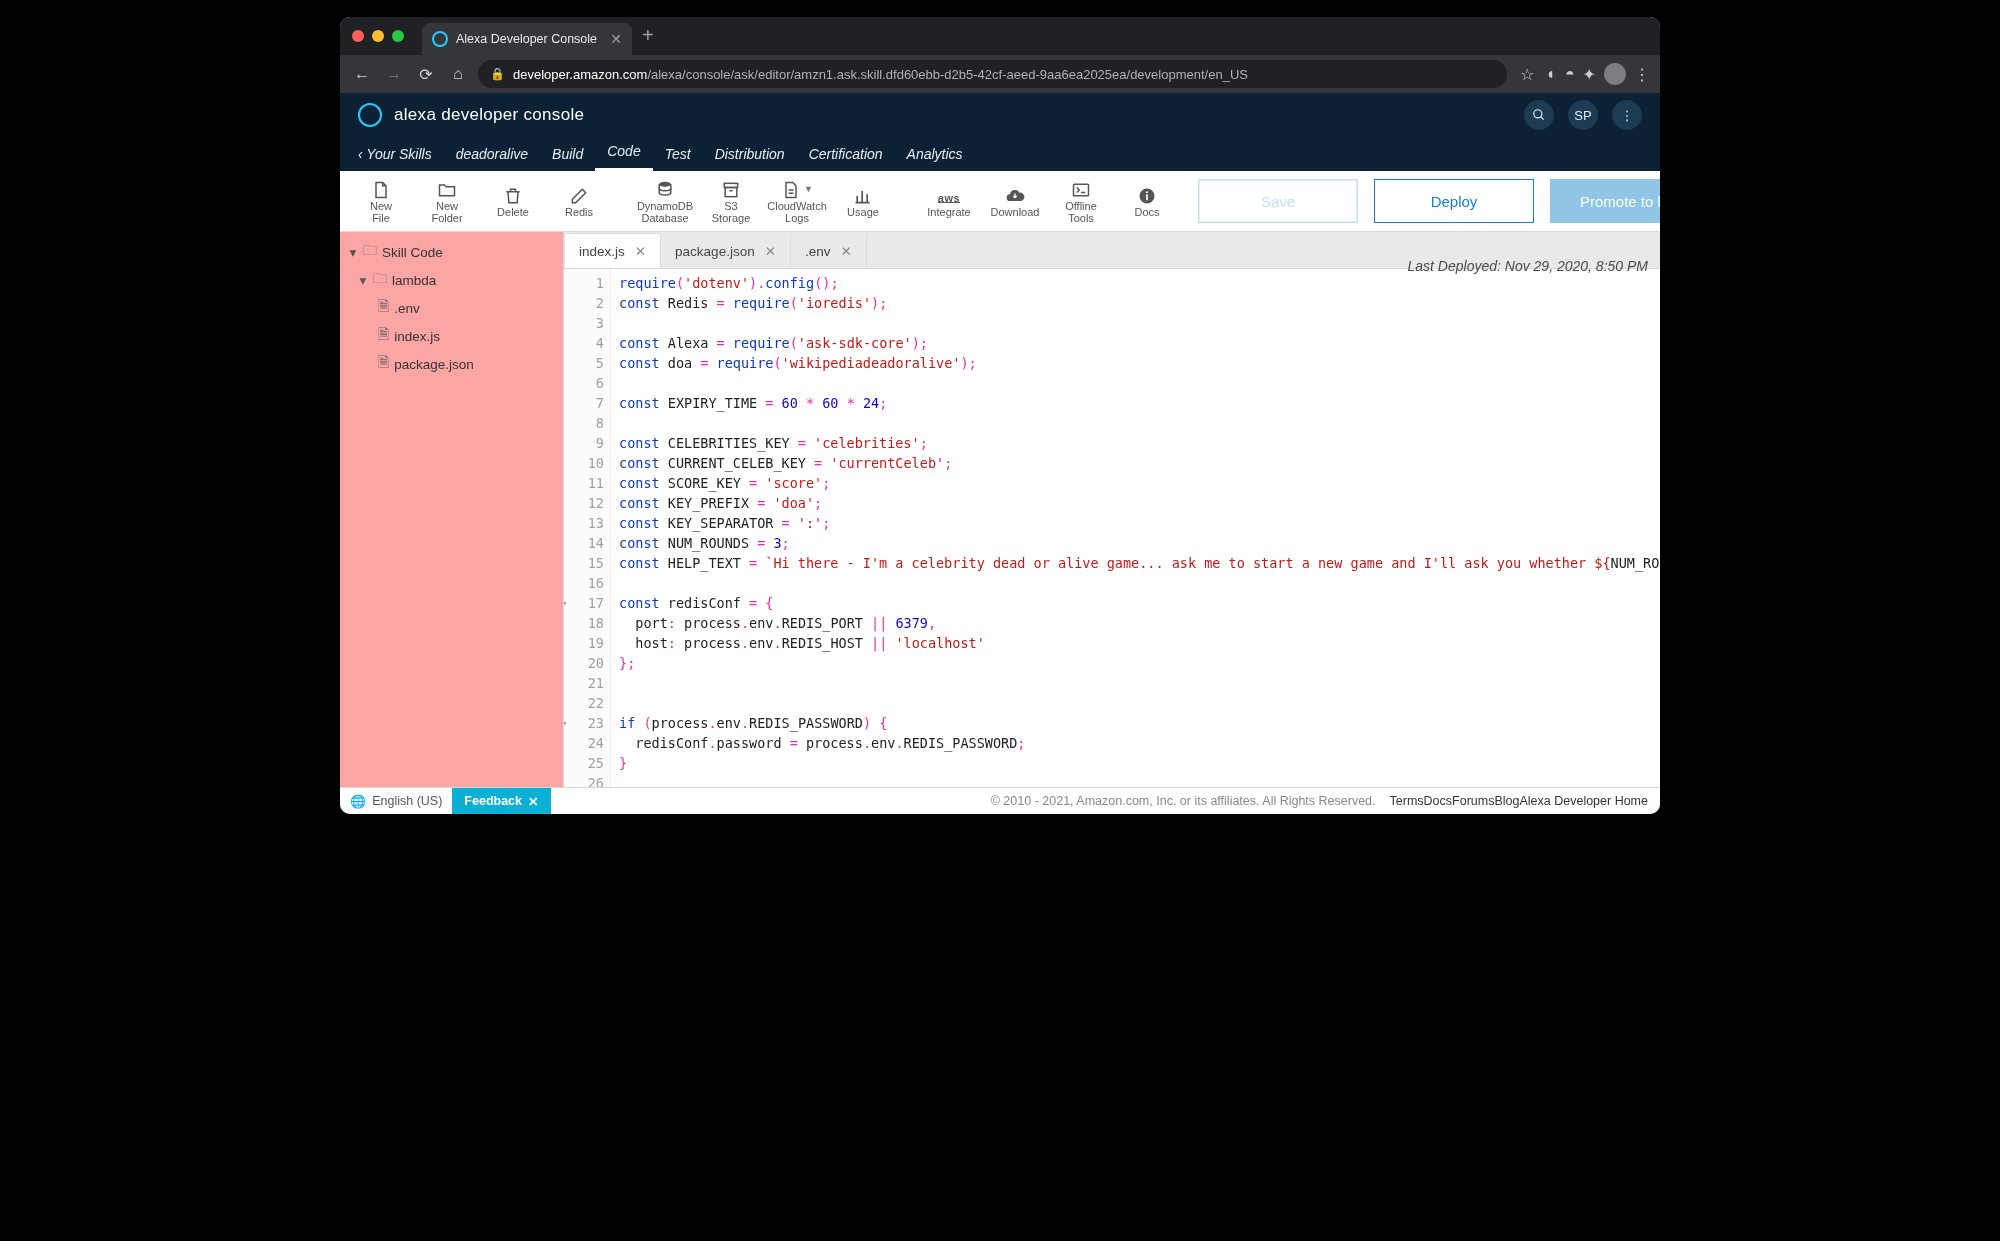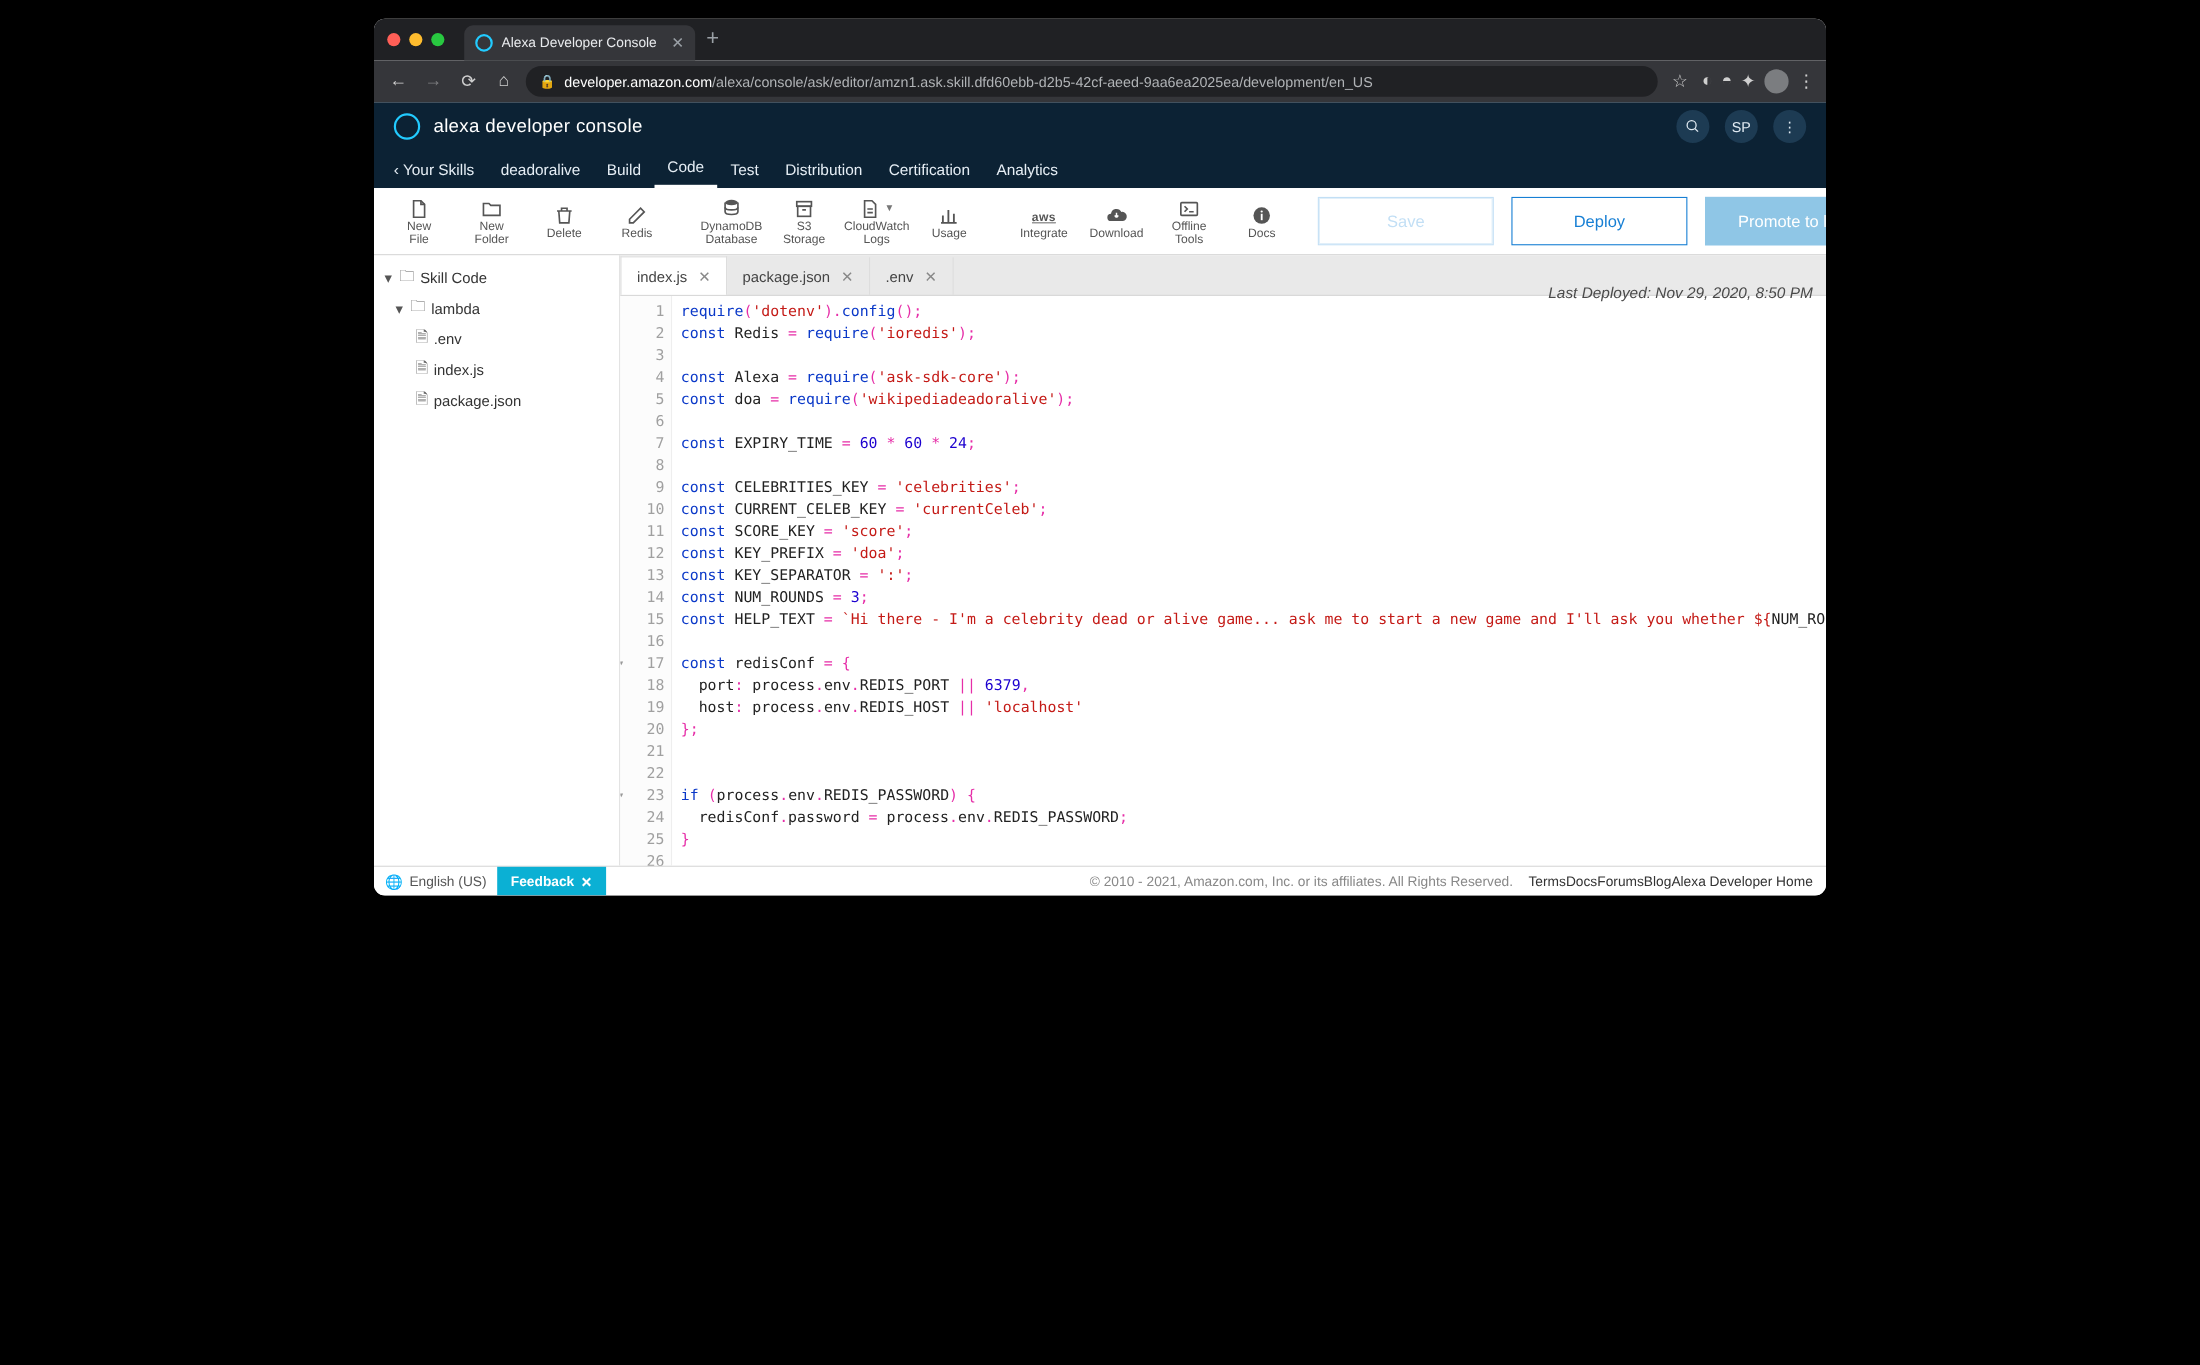--- a/index.html
+++ b/index.html
@@ -25,21 +25,21 @@
     --str:#c41a16;
     --op:#e62ea8;
     --num:#1c00cf;
     --plain:#222;
     --id:#222;
     --footer-bg:#f0f0f0;
     --feedback:#0bb0d4;
   }
   html,body{margin:0;height:100%;background:var(--black);font-family:-apple-system,BlinkMacSystemFont,"Segoe UI",Arial,sans-serif;font-size:14px;color:#222;}
   .stage{position:relative;width:1400px;height:869px;margin:0 auto;}
-  .window{position:absolute;left:40px;top:17px;right:40px;bottom:55px;background:#ffffff;border-radius:10px;overflow:hidden;box-shadow:0 30px 50px rgba(0,0,0,.5);display:flex;flex-direction:column;}
+  .window{position:absolute;left:40px;top:17px;right:40px;bottom:55px;background:#fca5a5;border-radius:10px;overflow:hidden;box-shadow:0 30px 50px rgba(0,0,0,.5);display:flex;flex-direction:column;}
   
   .titlebar{height:38px;background:var(--chrome-dark);display:flex;align-items:flex-end;padding:0 8px;}
   .traffic{display:flex;gap:8px;align-items:center;height:100%;padding:0 8px 0 4px;}
   .traffic span{width:12px;height:12px;border-radius:50%;}
   .tl-close{background:#ff5f57;} .tl-min{background:#febc2e;} .tl-max{background:#28c840;}
   .tab{display:flex;align-items:center;height:32px;background:var(--chrome-tab);color:var(--chrome-text);border-radius:8px 8px 0 0;padding:0 10px;margin-left:10px;gap:8px;min-width:190px;}
   .tab .favicon{width:16px;height:16px;border-radius:50%;border:2px solid var(--alexa-ring);box-sizing:border-box;}
   .tab .tab-title{font-size:12.5px;white-space:nowrap;overflow:hidden;text-overflow:ellipsis;flex:1;}
   .tab .tab-x{color:var(--chrome-muted);font-size:14px;}
   .newtab{color:var(--chrome-muted);font-size:20px;padding:4px 10px 8px;}
@@ -55,21 +55,21 @@
   .avatar-small{width:22px;height:22px;border-radius:50%;background:#7b7d80;}
   
   .alexa-header{background:var(--nav-dark2);color:#fff;}
   .brand{display:flex;align-items:center;height:44px;padding:0 18px;justify-content:space-between;}
   .brand-left{display:flex;align-items:center;gap:12px;}
   .alexa-ring{width:24px;height:24px;border:2.5px solid var(--alexa-ring);border-radius:50%;box-sizing:border-box;}
   .brand-title{font-size:17px;font-weight:300;letter-spacing:.3px;}
   .brand-right{display:flex;align-items:center;gap:14px;}
   .hdr-chip{width:30px;height:30px;border-radius:50%;background:#1d3b53;color:#dfe9f1;display:flex;align-items:center;justify-content:center;font-size:13px;}
   .nav{display:flex;align-items:flex-end;height:34px;padding:0 6px;font-size:14px;}
-  .nav .crumb{padding:0 12px 9px;color:#e6eef5;cursor:pointer;white-space:nowrap;}
+  .nav .crumb{padding:0 12px 9px;color:#e6eef5;cursor:pointer;white-space:nowrap;font-style:italic;}
   .nav .crumb.back::before{content:"‹ ";}
   .nav .crumb.active{border-bottom:3px solid #fff;}
   
   .toolbar{height:60px;background:#fff;border-bottom:1px solid var(--border);display:flex;align-items:center;padding:0 10px;gap:4px;}
   .tool{display:flex;flex-direction:column;align-items:center;justify-content:center;color:#555;min-width:50px;padding:2px 6px;cursor:pointer;}
   .tool .ticon{font-size:20px;height:22px;display:flex;align-items:flex-end;}
   .tool .tlabel{font-size:11px;line-height:1.1;text-align:center;white-space:pre;}
   .tool .caret{font-size:9px;margin-left:3px;color:#777;}
   .tdiv{width:1px;height:40px;background:#ddd;margin:0 8px;}
   .toolbar-spacer{flex:1;}

